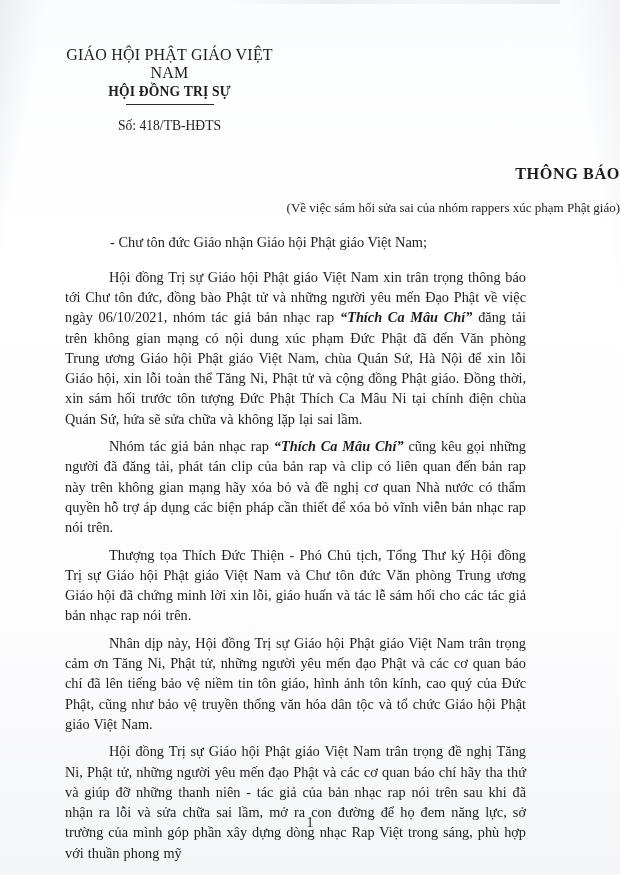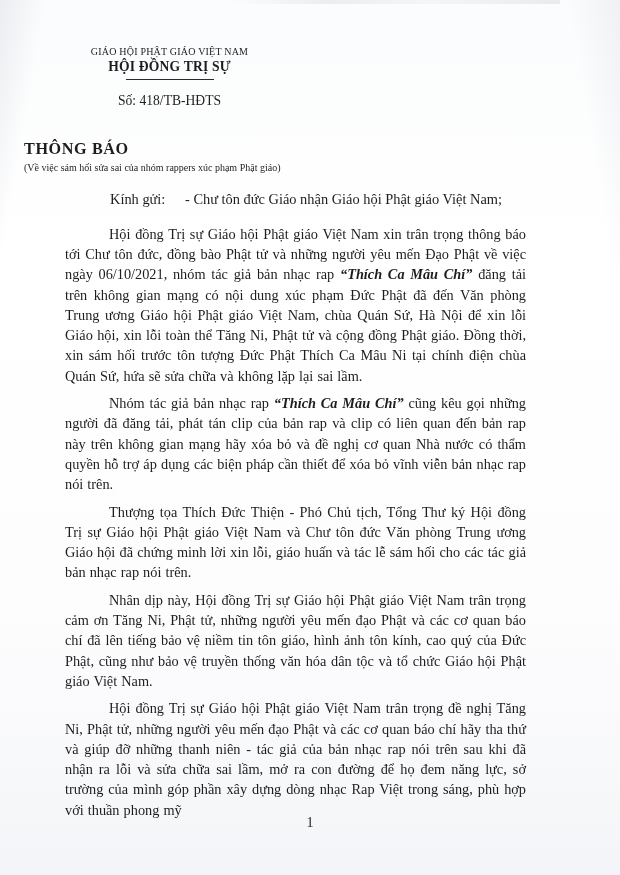--- a/index.html
+++ b/index.html
@@ -19,32 +19,32 @@
       linear-gradient(180deg, #fbfcfd 0%, #ffffff 30%, #fdfdfe 70%, #f4f5f8 100%);
   }
   .page::after { 
     content: ""; position: absolute; top: 0; left: 230px; width: 330px; height: 4px;
     background: linear-gradient(90deg, rgba(120,130,150,0) 0%, rgba(120,130,150,.12) 30%, rgba(120,130,150,.05) 60%, rgba(120,130,150,.14) 100%);
   }
   .header { display: flex; padding: 46px 30px 0 52px; }
   .header-col { text-align: center; }
   .header-left { width: 235px; }
   .header-right { flex: 1; }
-  .org-parent { font-size: 10px; letter-spacing: .2px; }
+  .org-parent { font-size: 16px; letter-spacing: .2px; }
   .org-unit { font-size: 13.6px; font-weight: bold; margin-top: 2px; letter-spacing: .2px; }
   .rule { height: 1.4px; background: #2b2b2e; margin: 4px auto 0; }
   .rule-left { width: 88px; }
   .rule-right { width: 180px; }
   .doc-number { font-size: 13.6px; margin-top: 13px; }
   .country { font-size: 12.8px; font-weight: bold; letter-spacing: .1px; }
   .motto { font-size: 14.4px; font-weight: bold; margin-top: 3px; }
   .place-date { font-size: 13.8px; font-style: italic; margin-top: 11px; }
-  .title-block { text-align: left; margin-top: 31px; padding-left: 24px; }
+  .title-block { text-align: right; margin-top: 31px; padding-left: 24px; }
   .notice-title { font-size: 16.2px; font-weight: bold; letter-spacing: .6px; }
-  .notice-subject { font-size: 10px; margin-top: 3px; }
+  .notice-subject { font-size: 13px; margin-top: 16px; }
   .salutation {
     display: flex; margin-top: 16px; padding-left: 110px;
     font-size: 14.4px; line-height: 20.3px;
   }
   .salutation-label { width: 75px; flex: none; }
   .recipients { width: 352px; }
   .recipient { padding-left: 13px; text-indent: -13px; }
   .doc-body { padding: 14px 94px 0 65px; }
   .para {
     margin: 0 0 7px 0;
@@ -71,21 +71,20 @@
       <div class="doc-number">Số: 418/TB-HĐTS</div>
     </div>
   </div>
 
   <div class="title-block">
     <div class="notice-title">THÔNG BÁO</div>
     <div class="notice-subject">(Về việc sám hối sửa sai của nhóm rappers xúc phạm Phật giáo)</div>
   </div>
 
   <div class="salutation">
-    <div class="salutation-label">Kính gửi:</div>
     <div class="recipients">
       <div class="recipient">- Chư tôn đức Giáo nhận Giáo hội Phật giáo Việt Nam;</div>
     </div>
   </div>
 
   <div class="doc-body">
     <p class="para"><span>Hội đồng Trị sự Giáo hội Phật giáo Việt Nam xin trân trọng thông báo tới Chư tôn đức, đồng bào Phật tử và những người yêu mến Đạo Phật về việc ngày 06/10/2021, nhóm tác giả bản nhạc rap </span><span class="em-quote">“Thích Ca Mâu Chí”</span><span> đăng tải trên không gian mạng có nội dung xúc phạm Đức Phật đã đến Văn phòng Trung ương Giáo hội Phật giáo Việt Nam, chùa Quán Sứ, Hà Nội để xin lỗi Giáo hội, xin lỗi toàn thể Tăng Ni, Phật tử và cộng đồng Phật giáo. Đồng thời, xin sám hối trước tôn tượng Đức Phật Thích Ca Mâu Ni tại chính điện chùa Quán Sứ, hứa sẽ sửa chữa và không lặp lại sai lầm.</span></p>
     <p class="para"><span>Nhóm tác giả bản nhạc rap </span><span class="em-quote">“Thích Ca Mâu Chí”</span><span> cũng kêu gọi những người đã đăng tải, phát tán clip của bản rap và clip có liên quan đến bản rap này trên không gian mạng hãy xóa bỏ và đề nghị cơ quan Nhà nước có thẩm quyền hỗ trợ áp dụng các biện pháp cần thiết để xóa bỏ vĩnh viễn bản nhạc rap nói trên.</span></p>
     <p class="para"><span>Thượng tọa Thích Đức Thiện - Phó Chủ tịch, Tổng Thư ký Hội đồng Trị sự Giáo hội Phật giáo Việt Nam và Chư tôn đức Văn phòng Trung ương Giáo hội đã chứng minh lời xin lỗi, giáo huấn và tác lễ sám hối cho các tác giả bản nhạc rap nói trên.</span></p>
     <p class="para"><span>Nhân dịp này, Hội đồng Trị sự Giáo hội Phật giáo Việt Nam trân trọng cảm ơn Tăng Ni, Phật tử, những người yêu mến đạo Phật và các cơ quan báo chí đã lên tiếng bảo vệ niềm tin tôn giáo, hình ảnh tôn kính, cao quý của Đức Phật, cũng như bảo vệ truyền thống văn hóa dân tộc và tổ chức Giáo hội Phật giáo Việt Nam.</span></p>

